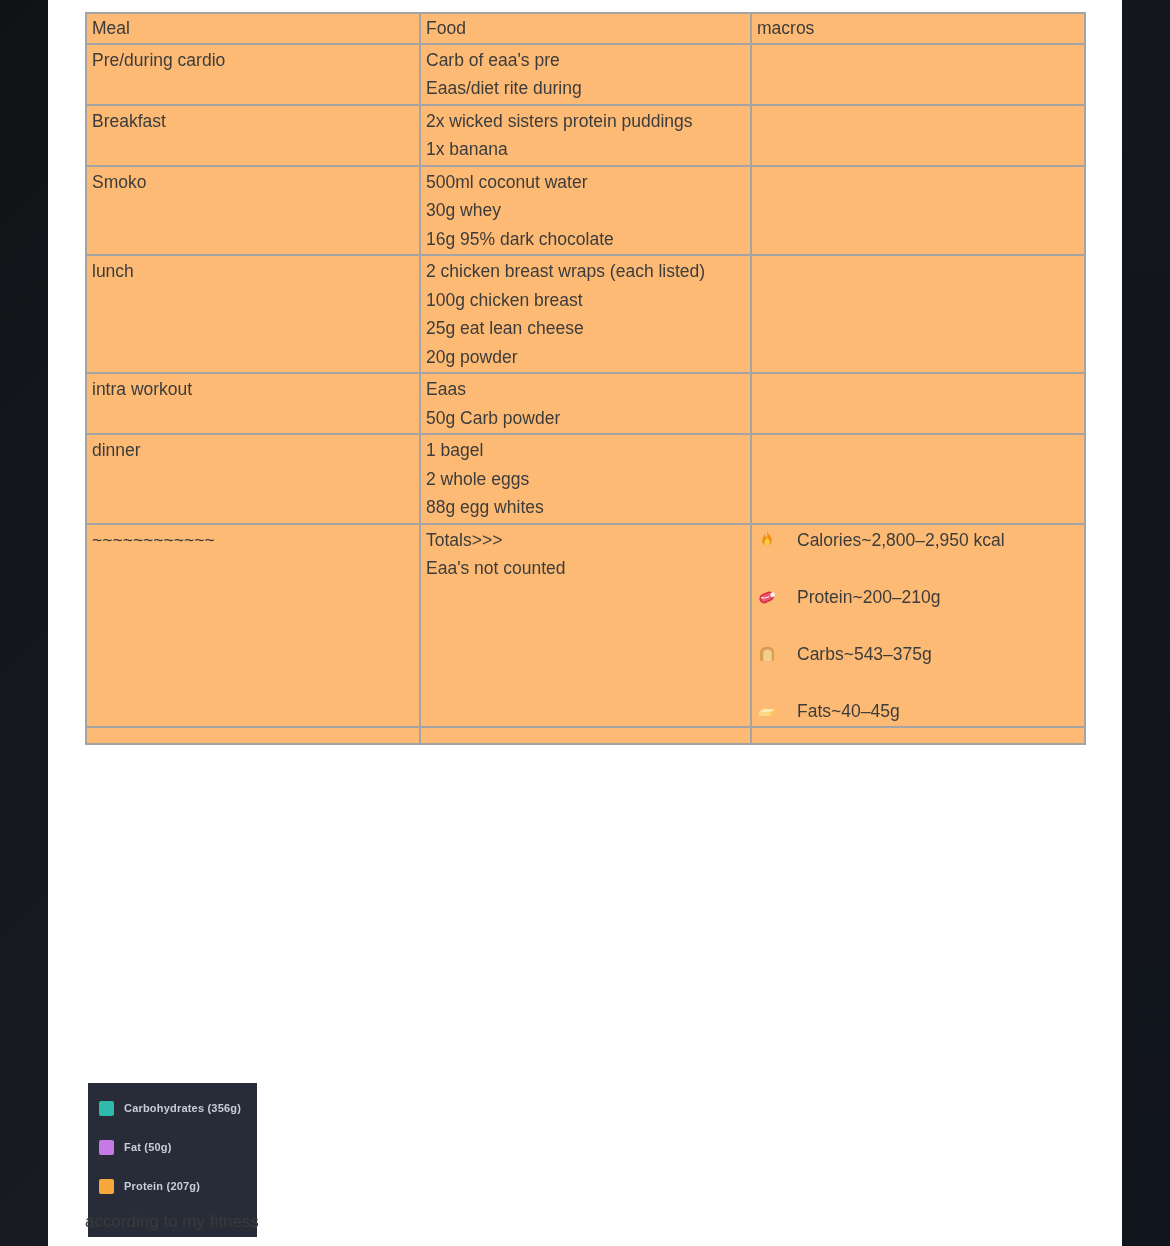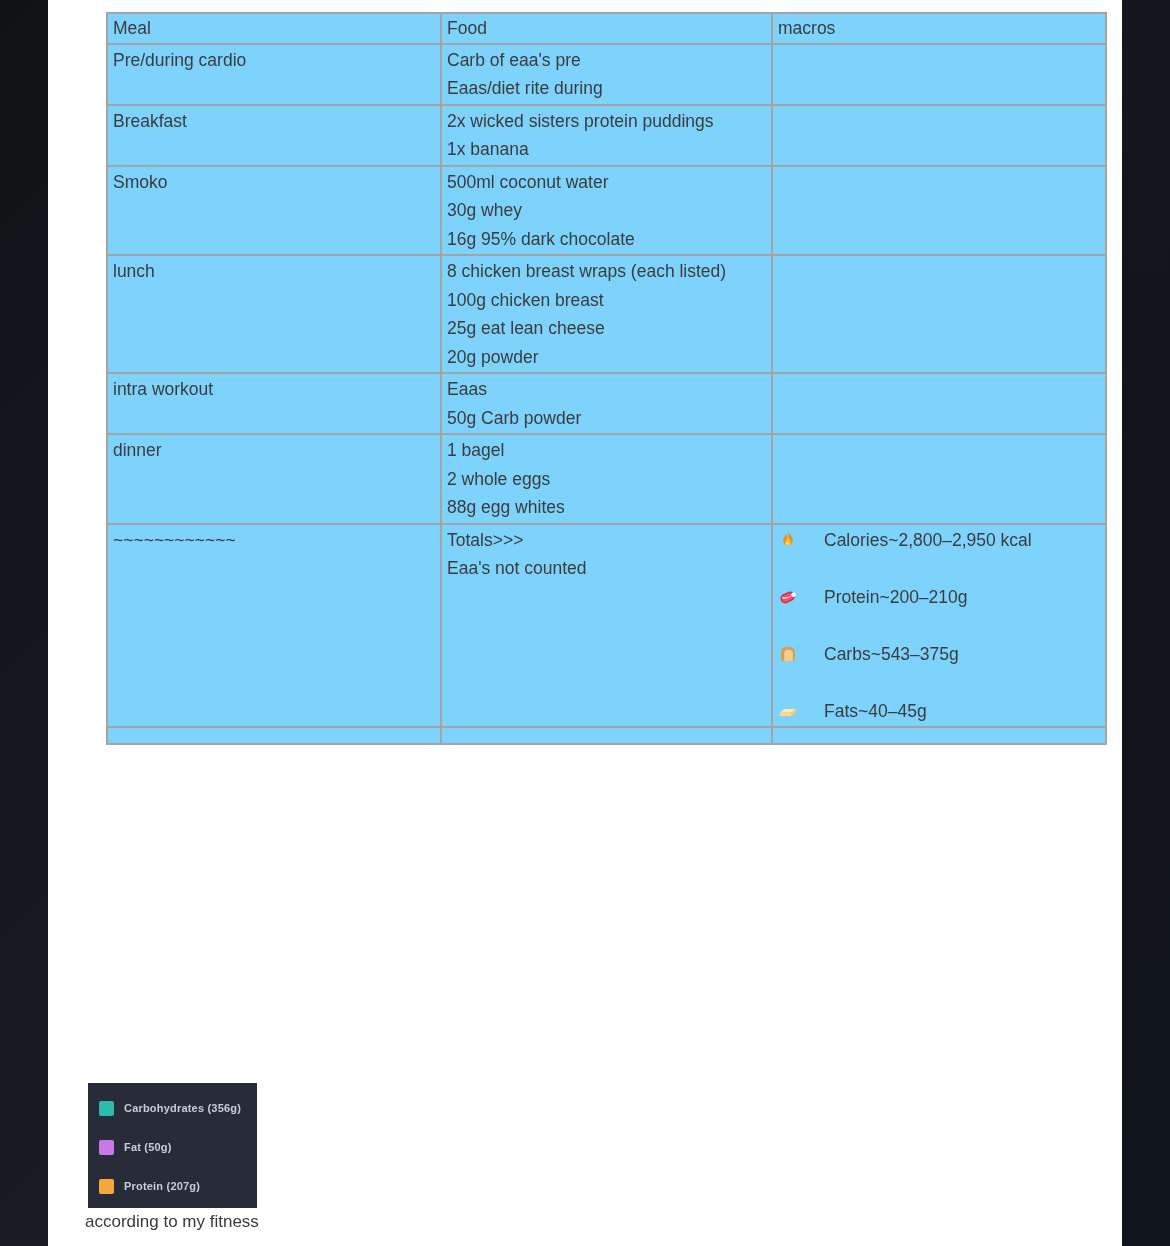--- a/index.html
+++ b/index.html
@@ -7,37 +7,37 @@
     width:1170px;height:1246px;position:relative;background:#ffffff;
     font-family:"Liberation Sans",sans-serif;overflow:hidden;
   }
   .side-strip{position:absolute;top:0;bottom:0;width:48px;background:#14171c}
   .side-strip.left{left:0;background:linear-gradient(135deg,#101316,#181b21)}
   .side-strip.right{left:1122px;background:linear-gradient(180deg,#14161b,#10141c)}
 
   table.meal-table{
     position:absolute;left:85px;top:12px;width:999px;
     border-collapse:collapse;table-layout:fixed;
-    color:#3c3c3c;font-size:17.5px;background:#7dd3fc;margin-left:21px;
+    color:#3c3c3c;font-size:17.5px;background:#fdba74;
   }
   .meal-table th,.meal-table td{
     border:2px solid #a4a4a4;vertical-align:top;text-align:left;
     padding:1px 5px;font-weight:400;line-height:28.5px;overflow:hidden;
   }
   .meal-table th{height:28px;padding-top:0;padding-bottom:0}
   .food-line{min-height:28.5px}
   .macros-cell{padding-top:3px}
-  .macro-entry{display:flex;align-items:center;gap:26px;margin-bottom:28.5px;white-space:nowrap}
+  .macro-entry{display:flex;align-items:center;gap:20px;margin-bottom:28.5px;white-space:nowrap}
   .macro-entry:last-child{margin-bottom:0}
   .emoji{width:20px;height:20px;flex:0 0 auto;display:inline-block}
   .emoji svg{display:block;width:20px;height:20px}
   .empty-row td{height:15px;padding:0}
 
   .legend{
-    position:absolute;left:88px;top:1083px;width:169px;height:125px;
+    position:absolute;left:88px;top:1083px;width:169px;height:154px;
     background:#282c39;box-sizing:border-box;padding:13px 8px 0 11px;
   }
   .legend-item{display:flex;align-items:center;gap:10px;height:24px;margin-bottom:15px}
   .legend-sq{width:15px;height:15px;border-radius:2px;flex:0 0 auto}
   .legend-sq.sq-0{background:#2dbcab}
   .legend-sq.sq-1{background:#c77ae6}
   .legend-sq.sq-2{background:#f6a83d}
   .legend-label{font-size:11px;font-weight:700;color:#c9cdd6;letter-spacing:.2px}
 
   .footnote{position:absolute;left:85px;top:1212px;font-size:17px;color:#3a3a3a}
@@ -85,21 +85,21 @@
       <div class="food-line">500ml coconut water</div>
       <div class="food-line">30g whey</div>
       <div class="food-line">16g 95% dark chocolate</div>
     </td>
     <td></td>
   </tr>
 
   <tr>
     <td>lunch</td>
     <td>
-      <div class="food-line">8 chicken breast wraps (each listed)</div>
+      <div class="food-line">2 chicken breast wraps (each listed)</div>
       <div class="food-line">100g chicken breast</div>
       <div class="food-line">25g eat lean cheese</div>
       <div class="food-line">20g powder</div>
     </td>
     <td></td>
   </tr>
 
 
   <tr>
     <td>intra workout</td>

